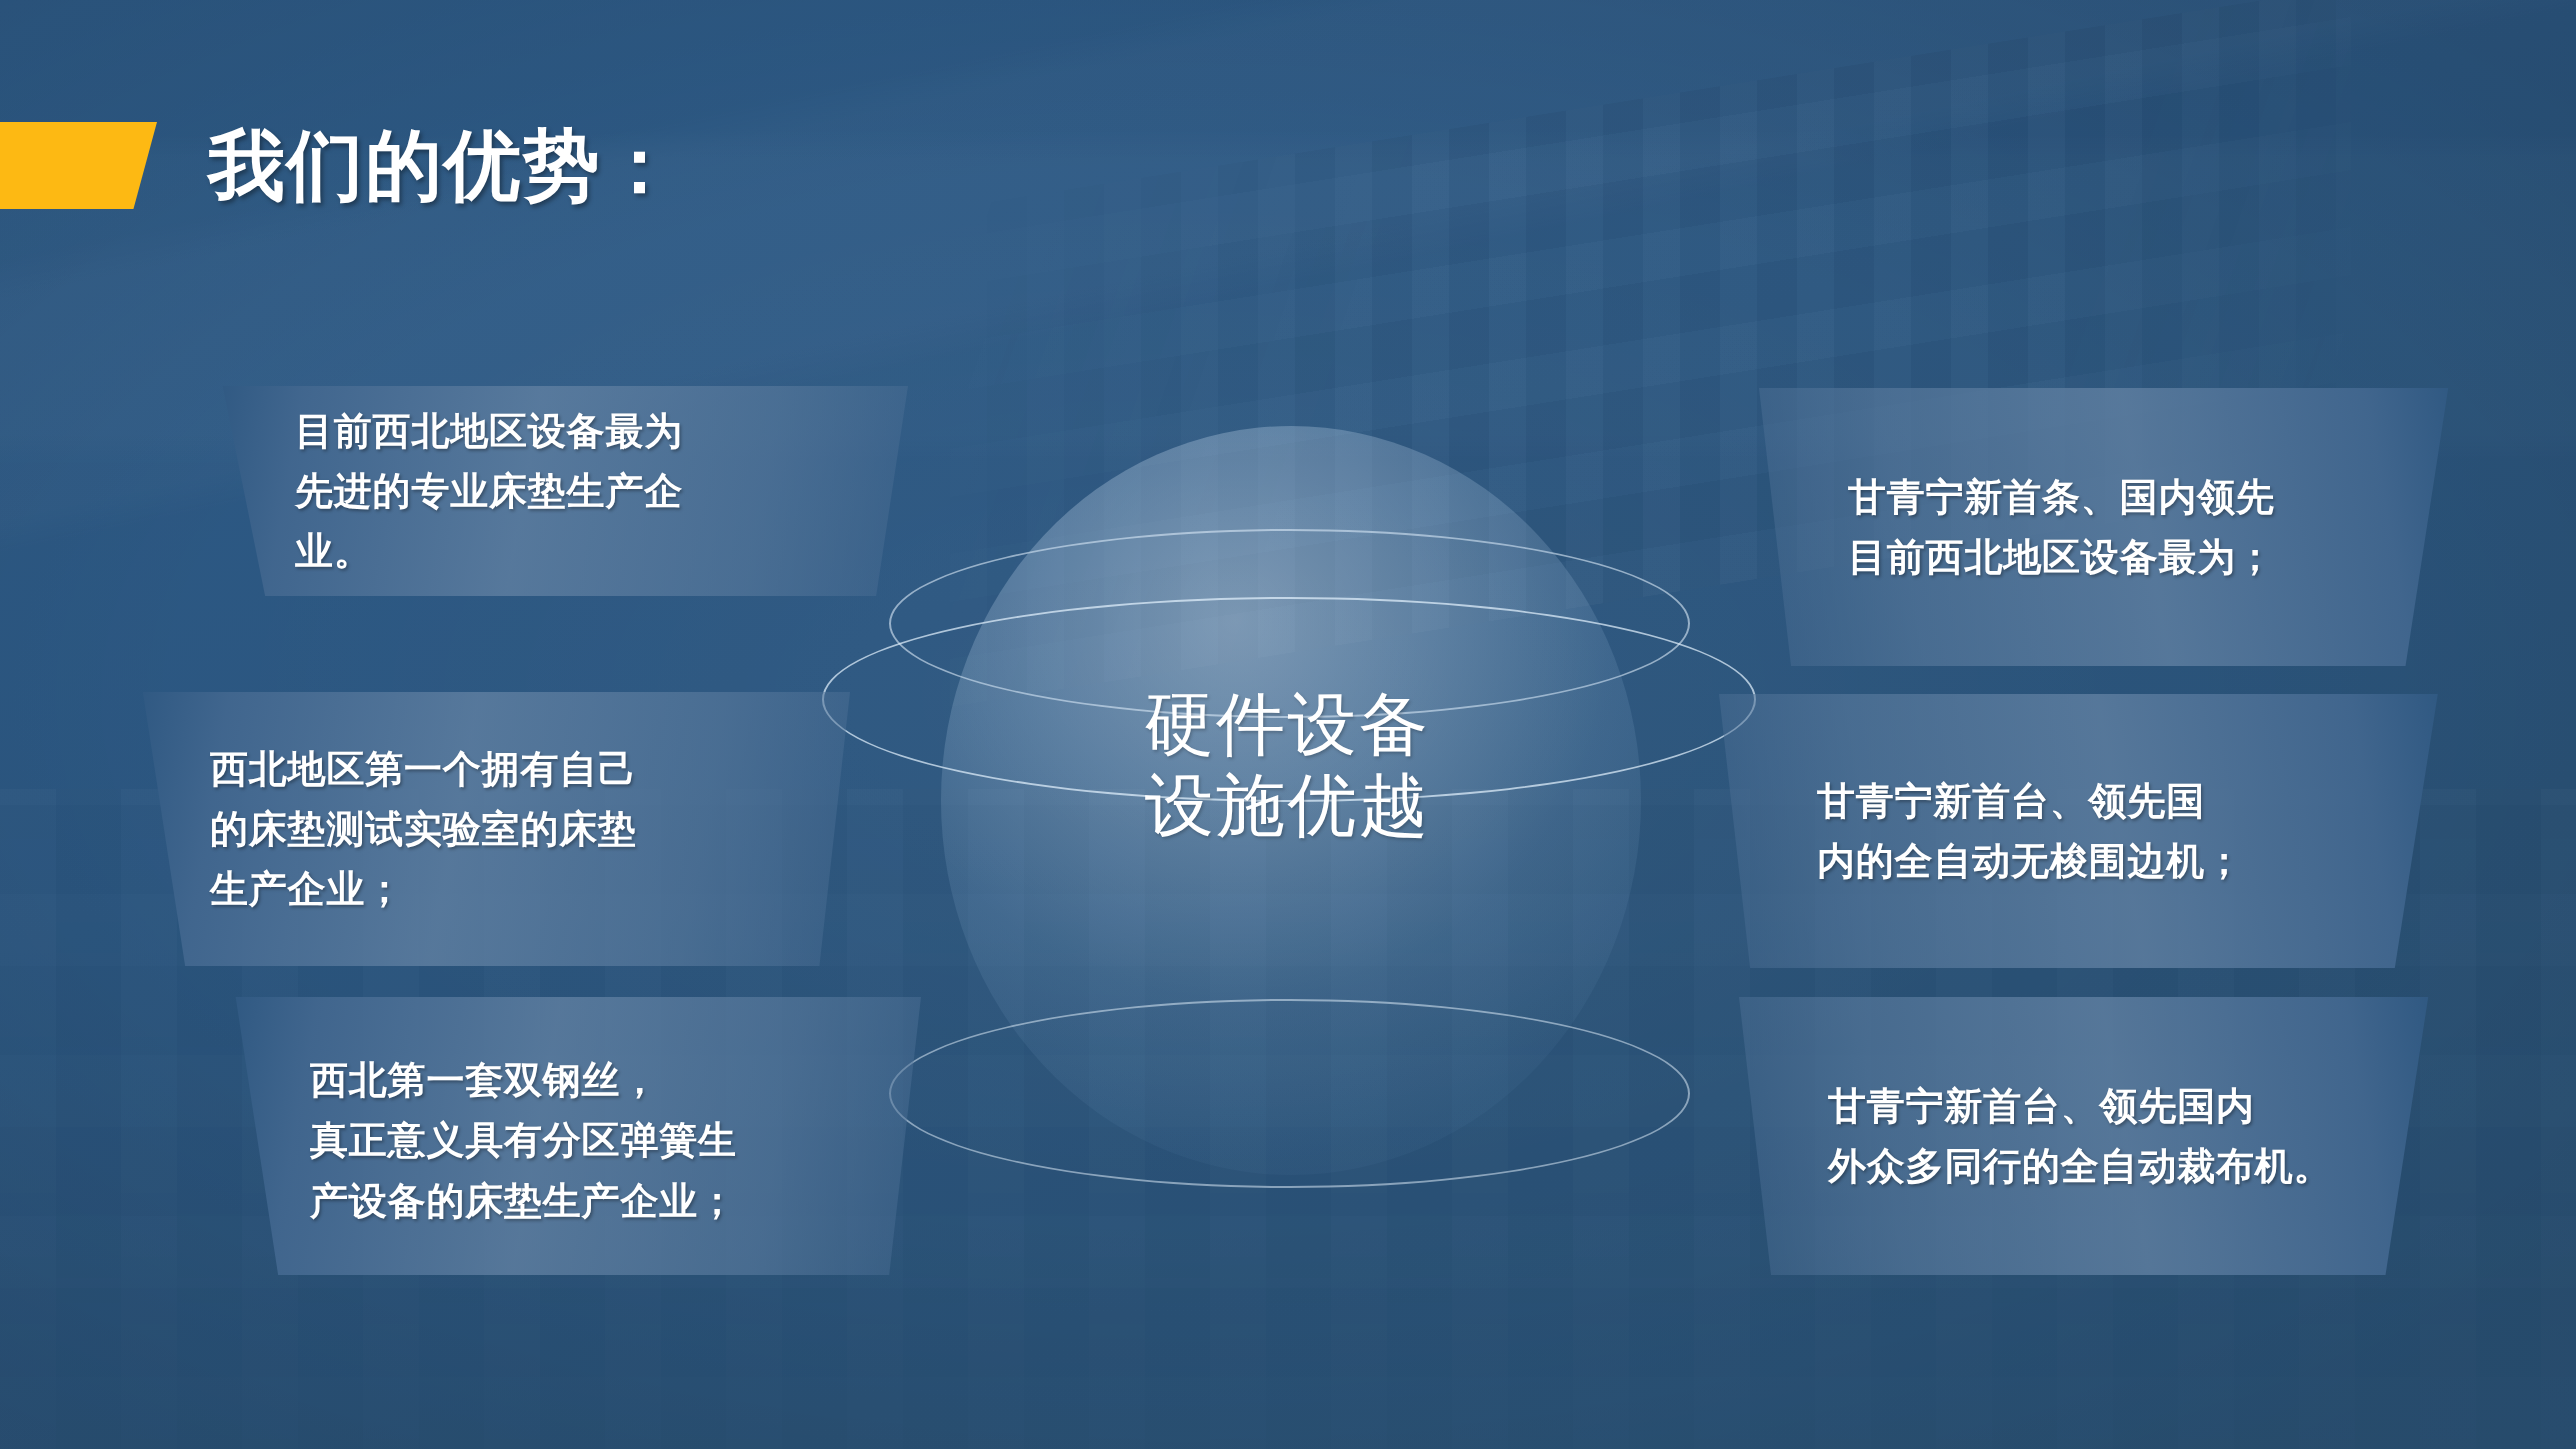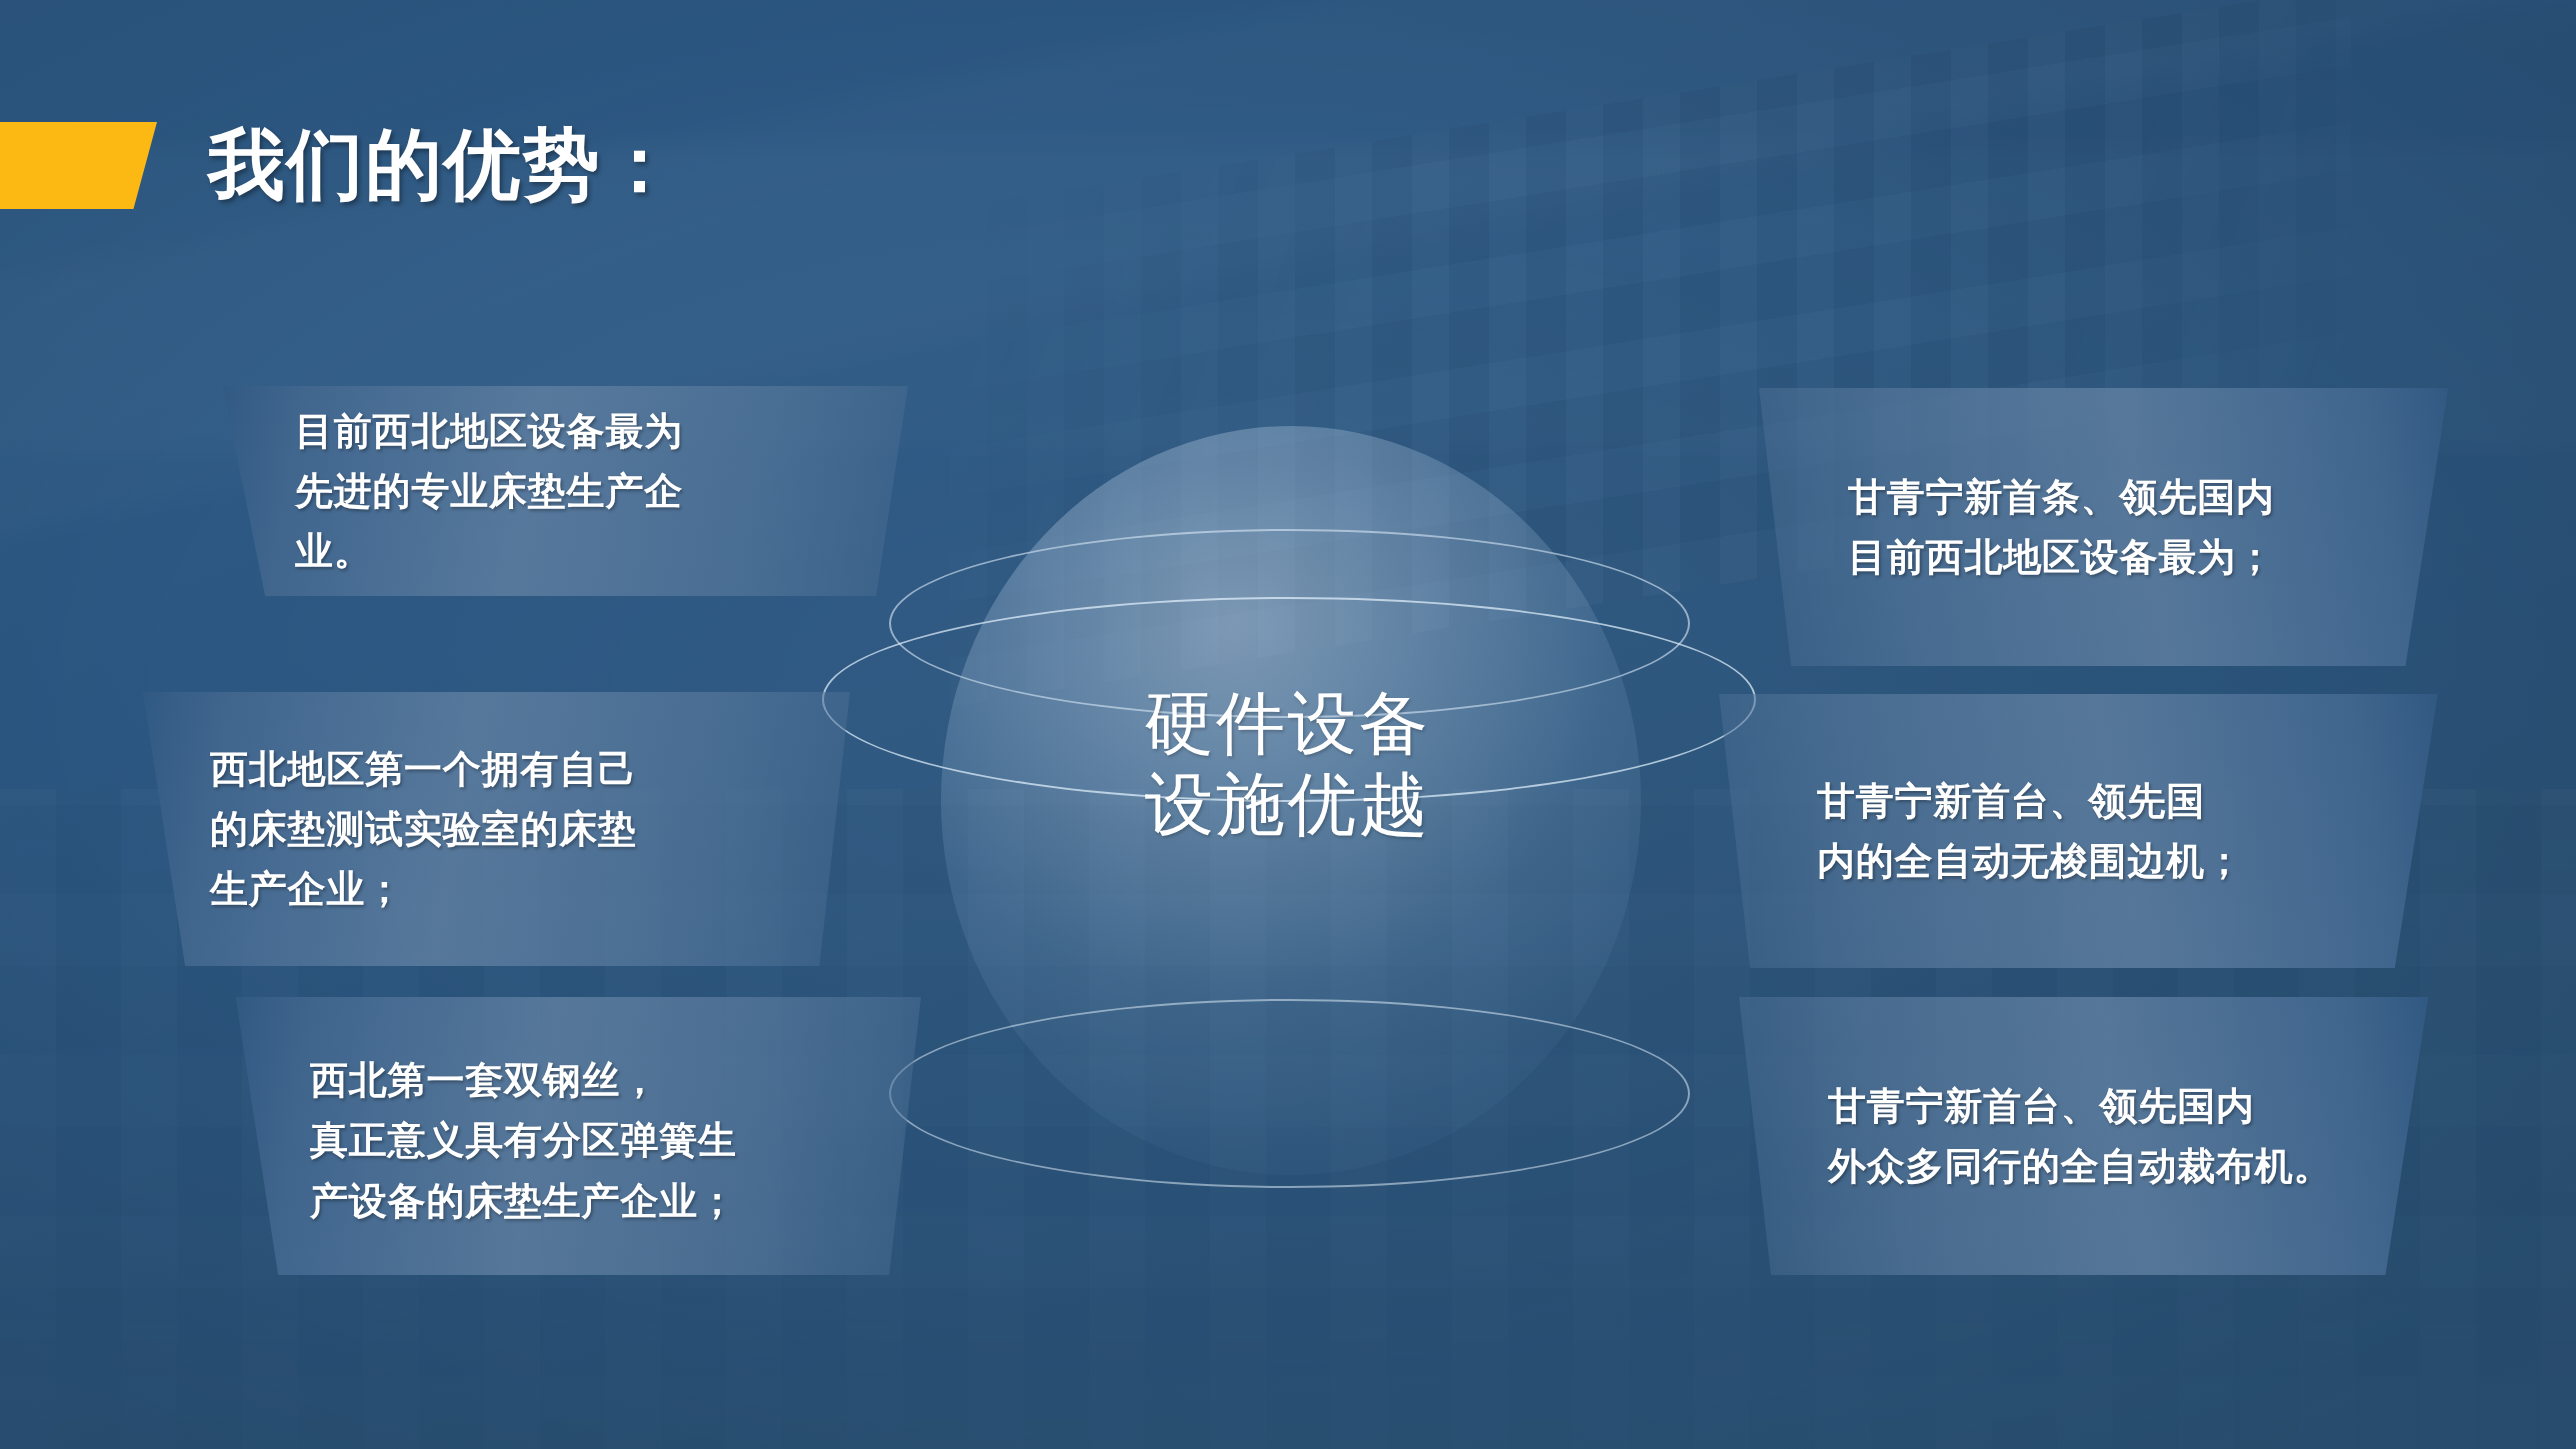--- a/index.html
+++ b/index.html
@@ -6,21 +6,21 @@
     margin: 0;
     padding: 0;
     background: #1d3a5c;
   }
   .slide {
     position: relative;
     width: 2576px;
     height: 1449px;
     overflow: hidden;
     background: #2c5782;
-    font-family: Liberation Serif, serif;
+    font-family: Liberation Sans, sans-serif;
   }
 
   
   .bg-base {
     position: absolute;
     inset: 0;
     background:
       linear-gradient(160deg, #2e5b87 0%, #2b5680 40%, #2a5277 72%, #2b5479 100%);
   }
   .bg-photo {
@@ -286,21 +286,21 @@
   <div class="panel left" id="panel-l3">
     <div class="panel-text">
       <span class="ln">西北第一套双钢丝，</span>
       <span class="ln">真正意义具有分区弹簧生</span>
       <span class="ln">产设备的床垫生产企业；</span>
     </div>
   </div>
 
   <div class="panel right" id="panel-r1">
     <div class="panel-text">
-      <span class="ln">甘青宁新首条、领先国内</span>
+      <span class="ln">甘青宁新首条、国内领先</span>
       <span class="ln">目前西北地区设备最为；</span>
     </div>
   </div>
 
   <div class="panel right" id="panel-r2">
     <div class="panel-text">
       <span class="ln">甘青宁新首台、领先国</span>
       <span class="ln">内的全自动无梭围边机；</span>
     </div>
   </div>

